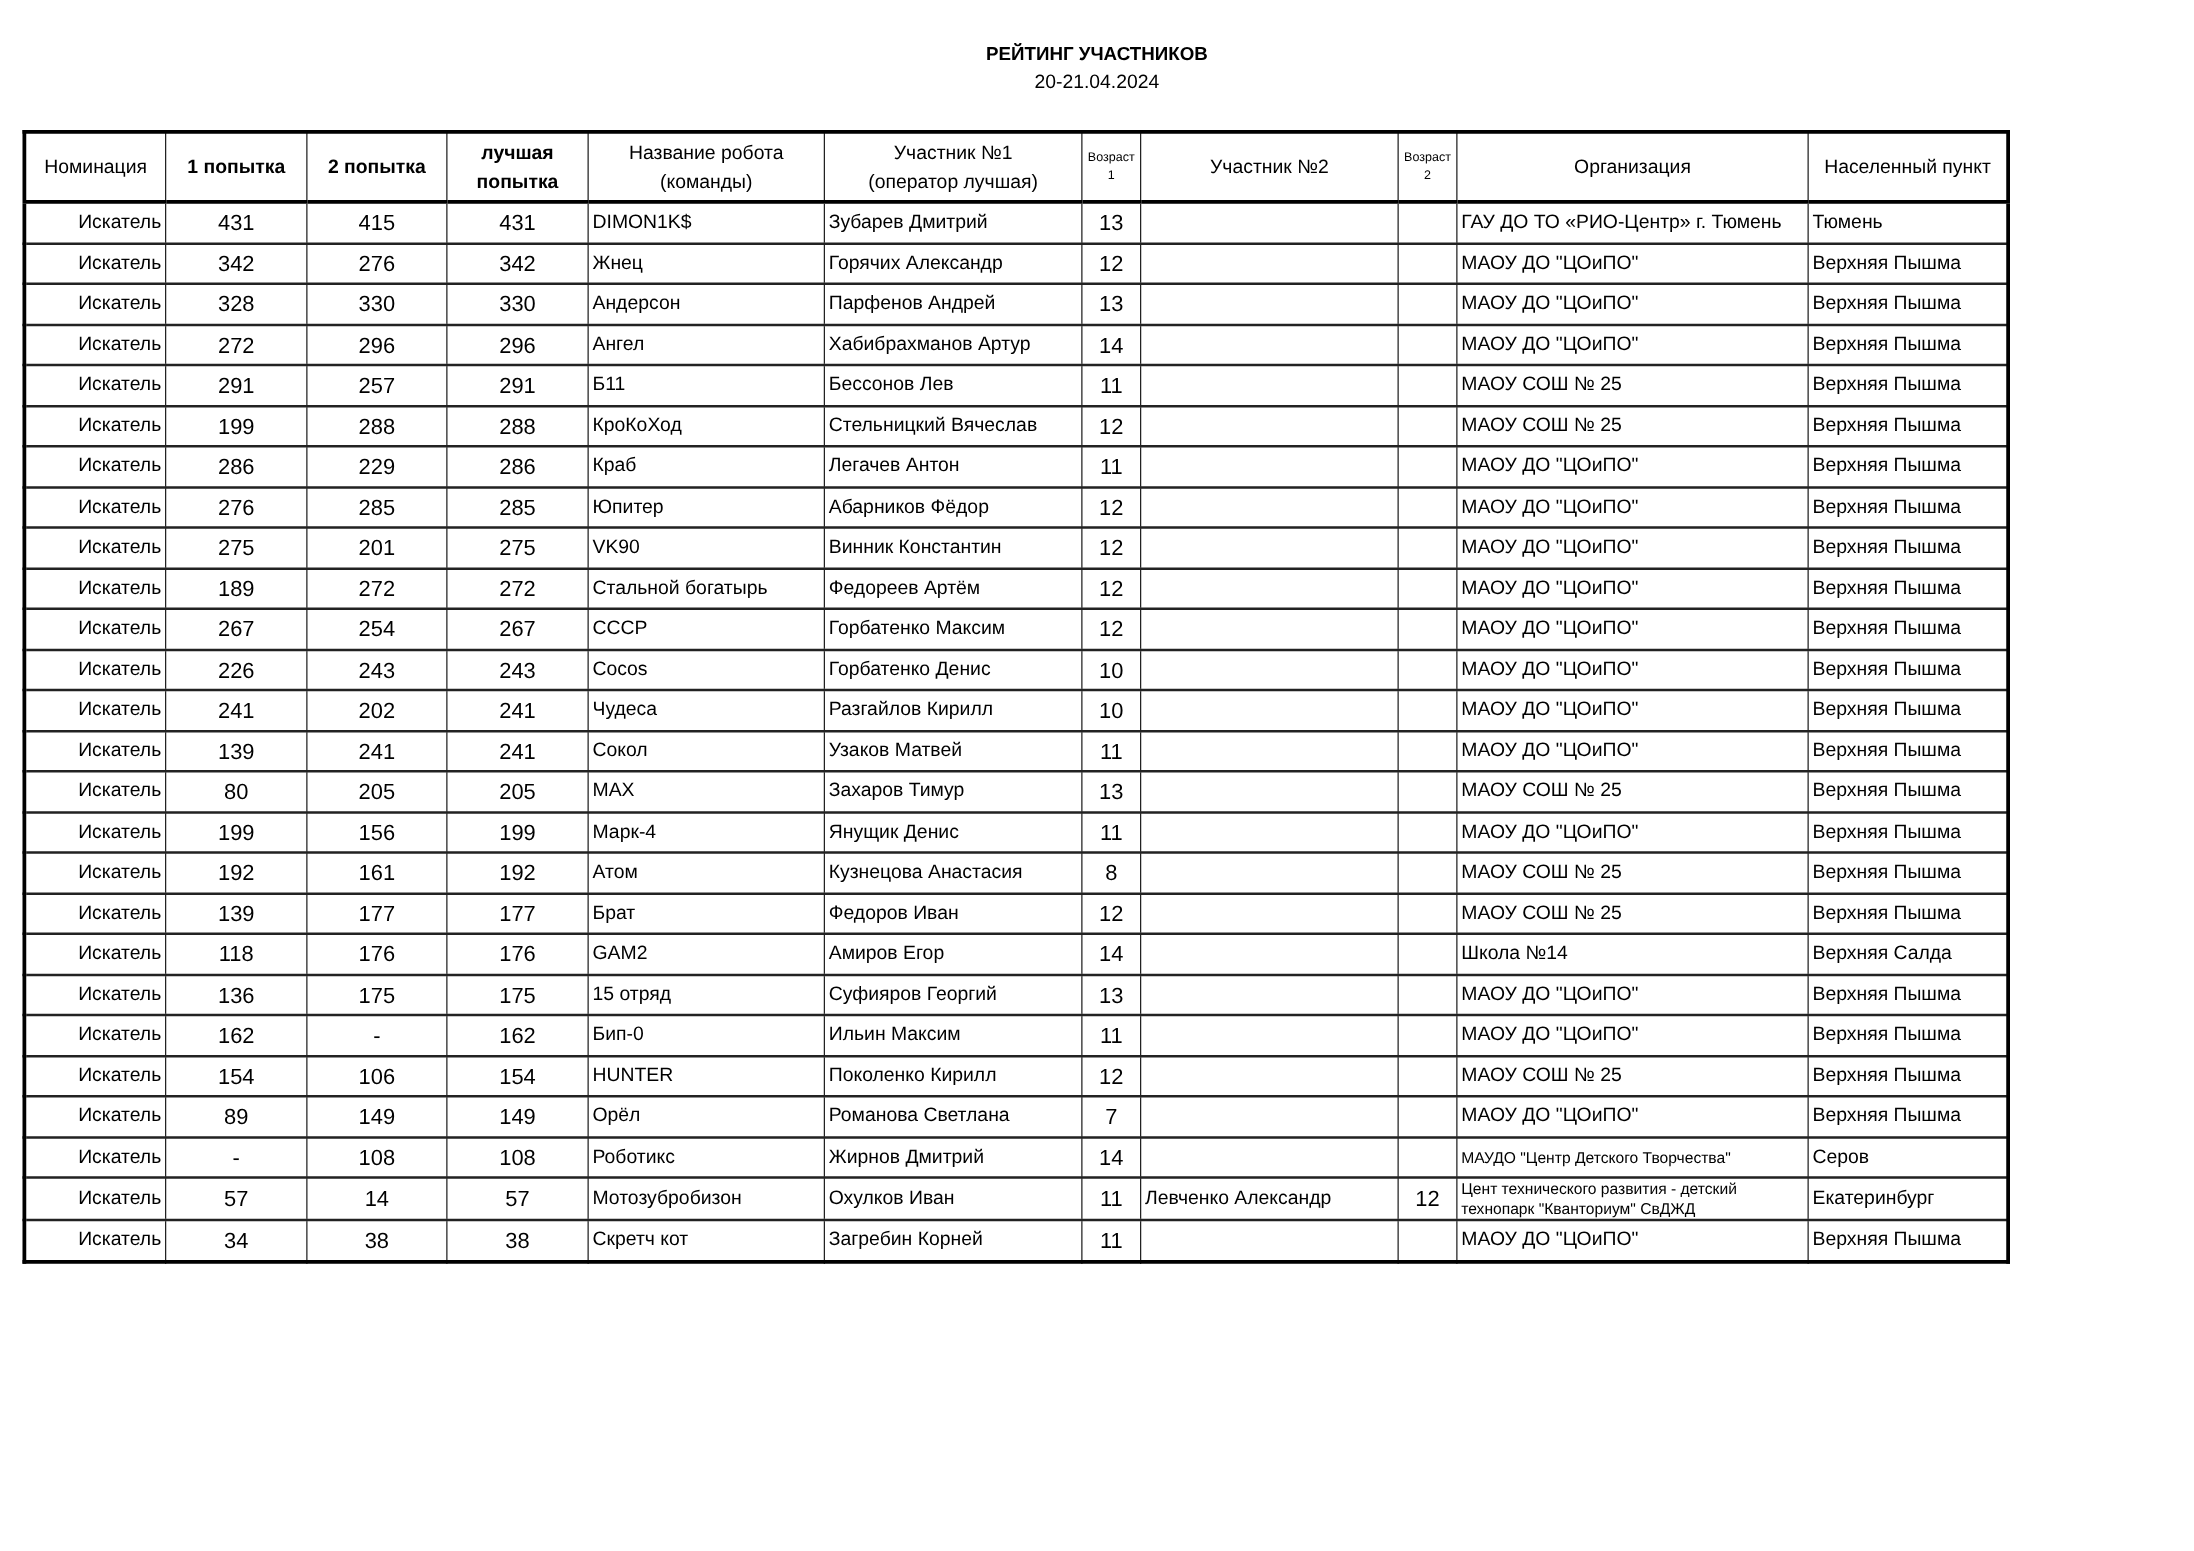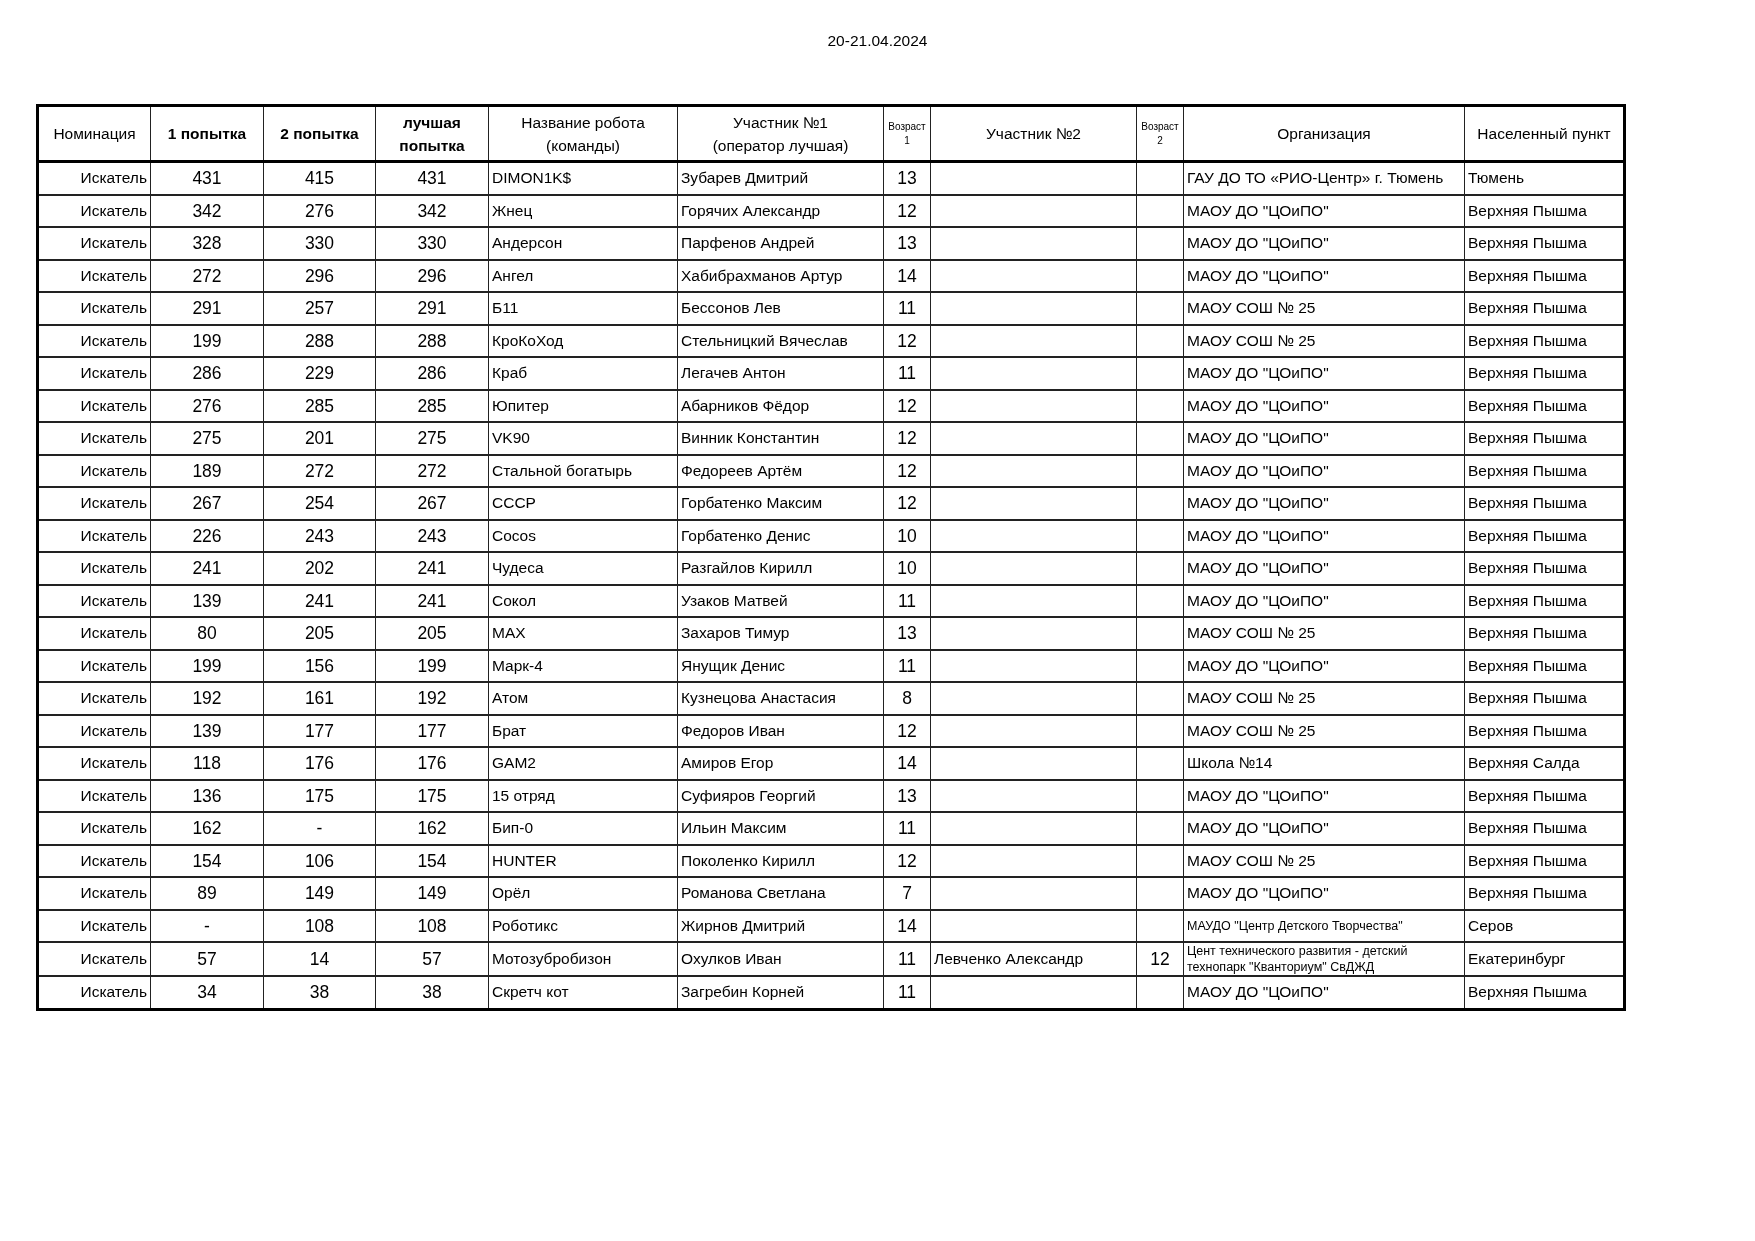--- a/index.html
+++ b/index.html
@@ -2,40 +2,41 @@
 <html><head>
 <meta charset="utf-8">
 <style>
   html, body { margin: 0; padding: 0; background: #ffffff; }
   body { width: 1755px; height: 1241px; position: relative; overflow: hidden;
          font-family: "Liberation Sans", "DejaVu Sans", sans-serif; color: #000; }
   .title-block { position: absolute; left: 0; top: 30px; width: 1755px; text-align: center; }
   .title { font-size: 15px; font-weight: bold; line-height: 22px; height: 22px; margin-top: 3px; }
   .subtitle { font-size: 15.5px; line-height: 24px; height: 24px; }
   .dates { font-size: 15.5px; line-height: 22px; height: 22px; }
-  table.rating { position: absolute; left: 36px; top: 104px; border-collapse: collapse;
+  table.rating { position: absolute; left: 18px; top: 104px; border-collapse: collapse;
                  border: 3px solid #000; table-layout: fixed; }
   table.rating th, table.rating td { border: 1.5px solid #222; padding: 0 3px; overflow: hidden;
                  white-space: nowrap; }
   table.rating thead th { height: 53px; font-weight: normal; font-size: 15.5px; line-height: 23px;
                  text-align: center; border-bottom: 3px solid #000; }
   table.rating thead th.bold { font-weight: bold; }
   table.rating thead th.tiny { font-size: 10px; line-height: 14px; white-space: normal; }
   table.rating tbody td { height: 30.5px; font-size: 15.5px; line-height: 18px; }
   table.rating tbody tr { border-bottom: 2px solid #222; }
   td.c { text-align: right; }
   td.num { text-align: center; font-size: 17.5px !important; font-family: "Liberation Sans", sans-serif; }
   td.l { text-align: left; }
   td.org-small { font-size: 12.5px !important; }
   td.org-wrap { font-size: 12.5px !important; white-space: normal !important; line-height: 16px !important; }
 </style>
 </head>
 <body>
 
 <div class="title-block">
+  <div class="title">РЕЙТИНГ УЧАСТНИКОВ</div>
   <div class="dates">20-21.04.2024</div>
 </div>
 
 <table class="rating">
   <colgroup>
     <col style="width:113px">
       <col style="width:113px">
       <col style="width:112px">
       <col style="width:113px">
     <col style="width:189px">

